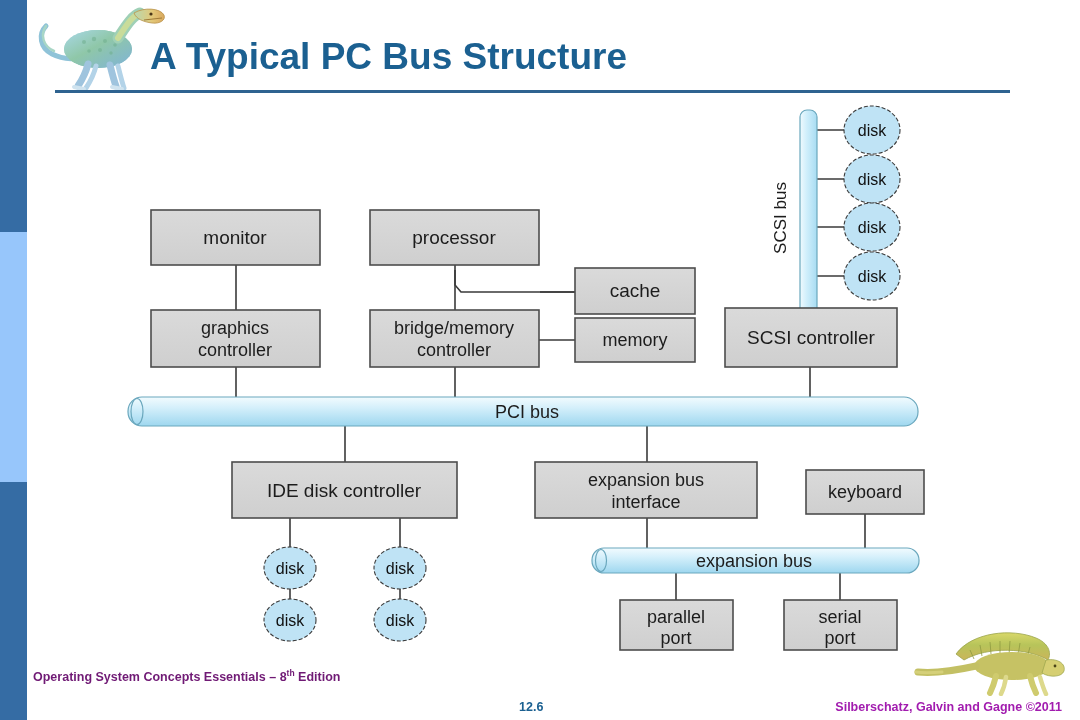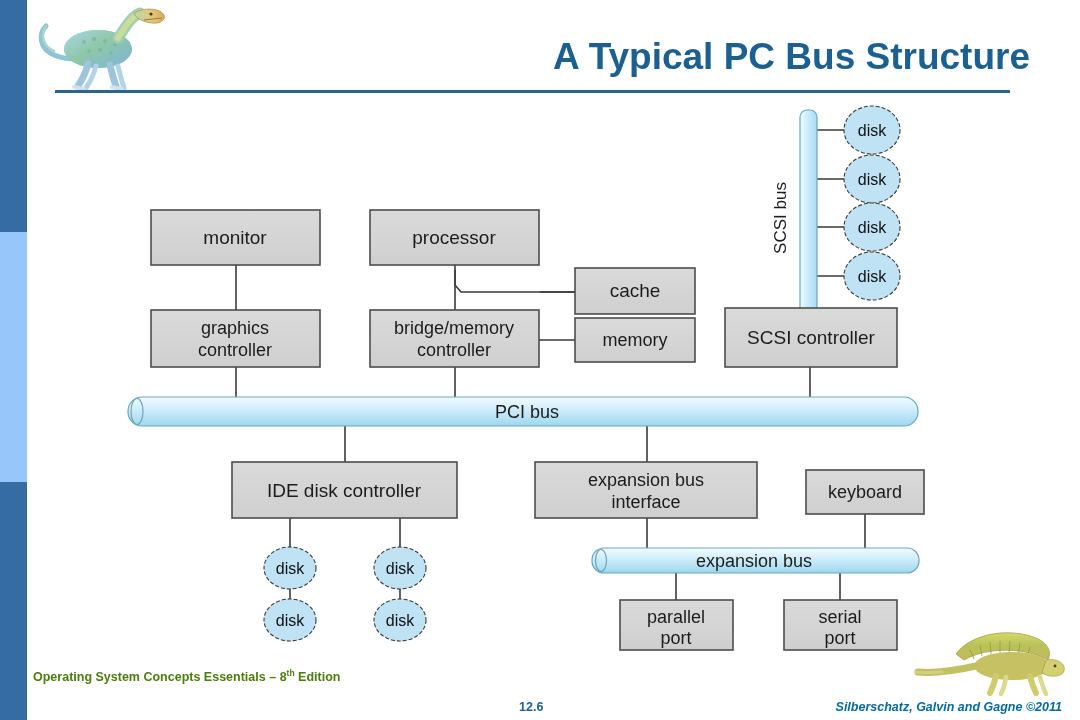--- a/index.html
+++ b/index.html
@@ -14,50 +14,49 @@
   .sidebar{position:absolute;left:0;top:0;width:27px;height:720px;}
   .sb-seg{position:absolute;left:0;width:27px;}
   .sb-top{top:0;height:232px;background:#356ca4;}
   .sb-mid{top:232px;height:250px;background:#97c6fb;}
   .sb-bot{top:482px;height:238px;background:#356ca4;}
 
   
   .dino-top{position:absolute;left:22px;top:4px;width:150px;height:88px;}
   .page-title{
     position:absolute;left:150px;top:36px;width:880px;
-    text-align:right;
+    text-align:left;
     font-size:37px;font-weight:bold;color:#1b6091;
     letter-spacing:0px;
     white-space:nowrap;
   }
   .title-rule{
     position:absolute;left:55px;top:90px;width:955px;height:3px;
     background:#2e6390;
   }
 
   
   .diagram{position:absolute;left:120px;top:100px;width:830px;height:560px;}
   .diagram svg{display:block;}
 
   
   .footer-left{
     position:absolute;left:33px;top:668px;
-    font-size:12.5px;font-weight:bold;color:#4d7c0f;
+    font-size:12.5px;font-weight:bold;color:#701a75;
     white-space:nowrap;
   }
   .footer-left sup{font-size:8.5px;vertical-align:super;}
   .footer-center{
     position:absolute;left:512px;top:700px;
     font-size:12.5px;font-weight:bold;color:#1b6091;margin-left:7px;
   }
   .footer-right{
     position:absolute;right:18px;top:700px;
-    font-size:12.5px;font-weight:bold;color:#0369a1;
+    font-size:12.5px;font-weight:bold;color:#a21caf;
     white-space:nowrap;
-    font-style:italic;
   }
   .dino-bot{position:absolute;left:908px;top:626px;width:165px;height:70px;}
 </style>
 </head>
 <body>
 
 <div class="sidebar">
   <div class="sb-seg sb-top"></div>
   <div class="sb-seg sb-mid"></div>
   <div class="sb-seg sb-bot"></div>

